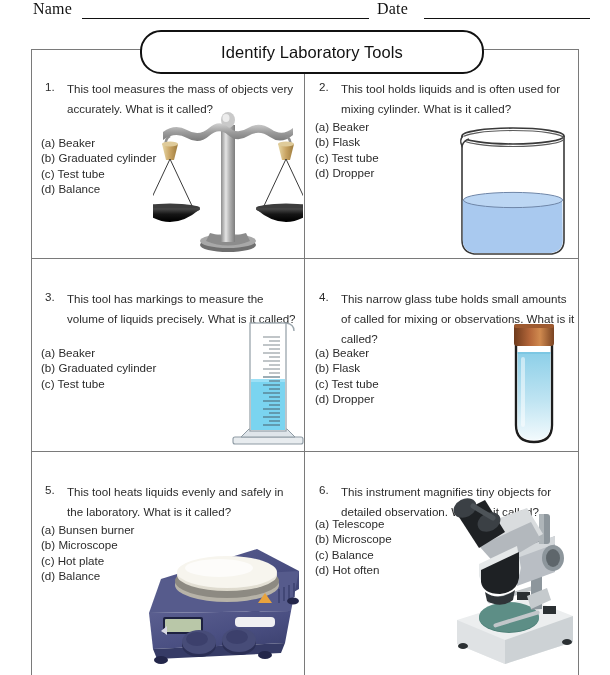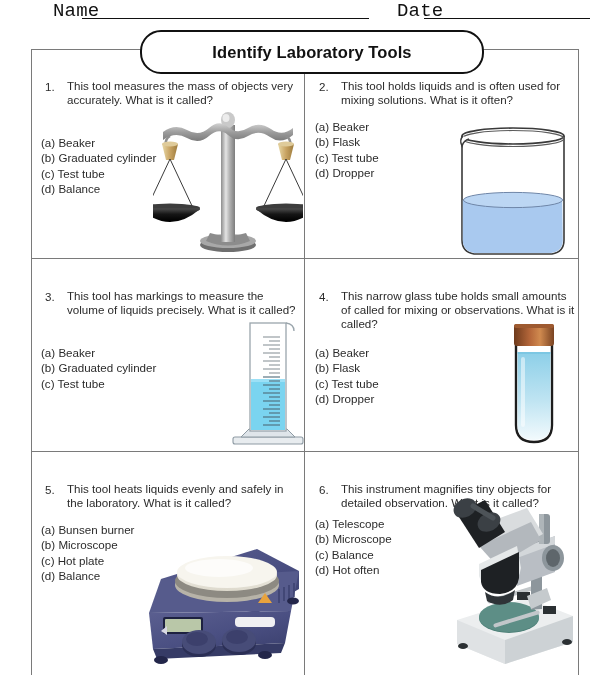--- a/index.html
+++ b/index.html
@@ -9,39 +9,39 @@
     font-family:"Liberation Sans", sans-serif;
     overflow:hidden;
     position:relative;
   }
   
   .hdr{
     position:absolute;left:0;top:0;width:610px;height:26px;
   }
   .hdr-label{
     position:absolute;top:0px;
-    font-family:Liberation Mono, monospace;
-    font-size:19px;color:#111;letter-spacing:.2px;margin-left:20px;
+    font-family:Liberation Serif, serif;
+    font-size:16px;color:#111;letter-spacing:.2px;
   }
   #name-label{left:33px;}
   #date-label{left:377px;}
   .hdr-rule{
     position:absolute;height:0;border-bottom:1.4px solid #111;
   }
   #name-rule{left:82px;top:18px;width:287px;}
   #date-rule{left:424px;top:18px;width:166px;}
 
   
   .title-pill{
     position:absolute;left:140px;top:30px;width:340px;height:40px;
     border:2.2px solid #111;border-radius:21px;background:#fff;
     z-index:5;display:flex;align-items:center;justify-content:center;
   }
   .title-pill span{
-    font-size:16.5px;font-weight:bold;color:#111;letter-spacing:.1px;
+    font-size:16.5px;font-weight:normal;color:#111;letter-spacing:.1px;
   }
 
   
   .frame{
     position:absolute;left:31px;top:49px;width:548px;height:632px;
     border:1.1px solid #7a7a7a;border-bottom:none;
     box-sizing:border-box;
     z-index:1;background:transparent;
   }
   .grid{
@@ -56,21 +56,21 @@
   .cell.br{border-right:1.1px solid #7a7a7a;}
   .cell.bb{border-bottom:1.1px solid #7a7a7a;}
 
   .q-wrap{position:absolute;left:14px;top:30px;right:4px;}
   .q-line{display:flex;}
   .q-num{
     width:22px;flex:0 0 22px;
     font-size:11.6px;color:#2b2b2b;line-height:15.5px;
   }
   .q-text{
-    font-size:11.6px;color:#2b2b2b;line-height:14px;
+    font-size:11.6px;color:#2b2b2b;line-height:20px;
     max-width:250px;
   }
   .opts{position:absolute;left:10px;}
   .opt{
     font-size:11.6px;color:#2b2b2b;line-height:15.3px;white-space:nowrap;
   }
   .art{position:absolute;}
 
   
   #cell1 .opts{top:86px;}
@@ -172,21 +172,21 @@
         <ellipse cx="133" cy="119" rx="30" ry="4.4" fill="#3d3d3d"></ellipse>
         <path d="M103 119.5 q30 25 60 0 z" fill="url(#pang)"></path>
       </svg>
     </div>
   </div>
 
   <div class="cell bb" id="cell2">
     <div class="q-wrap">
       <div class="q-line">
         <div class="q-num">2.</div>
-        <div class="q-text">This tool holds liquids and is often used for mixing solutions. What is it often?</div>
+        <div class="q-text">This tool holds liquids and is often used for mixing cylinder. What is it called?</div>
       </div>
     </div>
     <div class="opts">
       <div class="opt">(a) Beaker</div>
       <div class="opt">(b) Flask</div>
       <div class="opt">(c) Test tube</div>
       <div class="opt">(d) Dropper</div>
     </div>
     <div class="art" style="left:145px;top:73px;">
       <svg width="135" height="140" viewBox="0 0 135 140">

